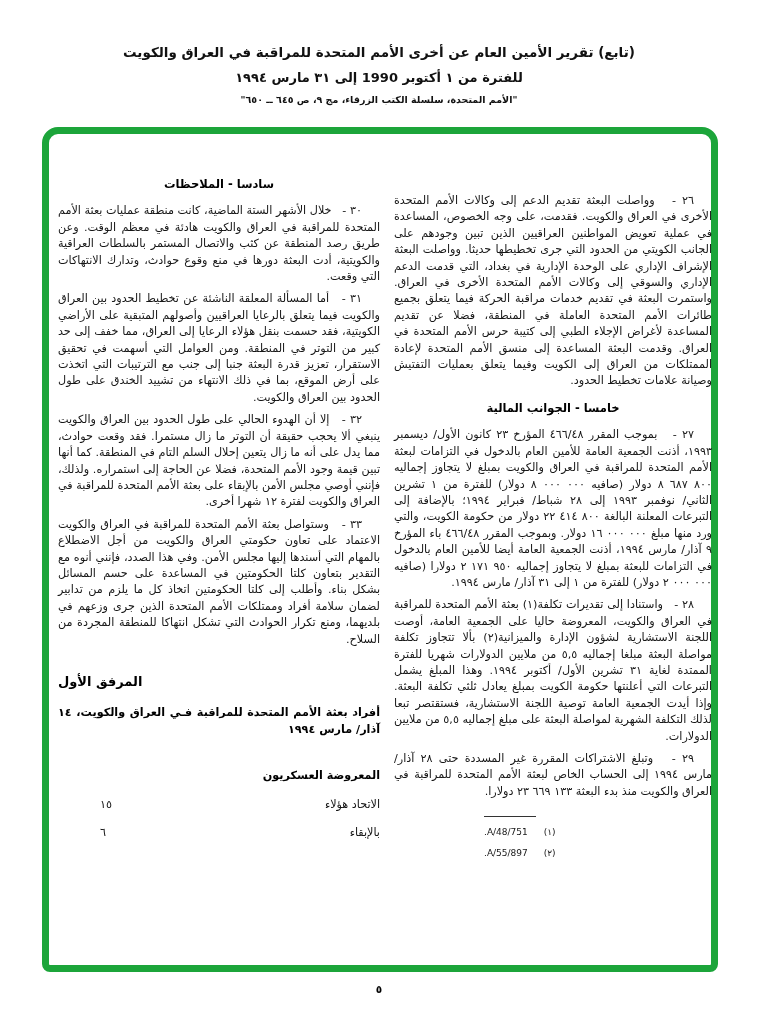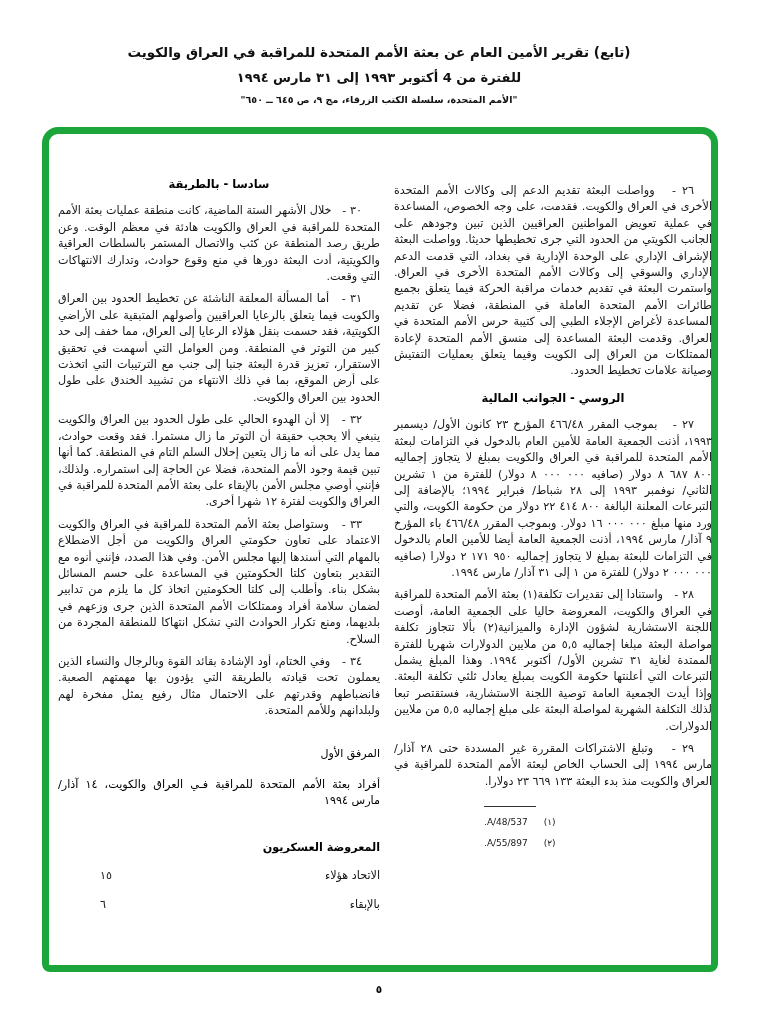--- a/index.html
+++ b/index.html
@@ -24,37 +24,37 @@
     border:7px solid #1ca53a;
     border-radius:16px 16px 8px 8px;
     background:transparent;
   }
 
   .col {
     position:absolute; direction:rtl;
     font-size:11.2px; line-height:16.4px;
     text-align:justify; color:#161616;
   }
-  .col-right { left:394px; top:183px; width:318px; }
+  .col-right { left:394px; top:193px; width:318px; }
   .col-left  { left:58px;  top:176px; width:322px; }
 
   .para { text-indent:18px; margin-bottom:6px; }
 
   .sec-heading {
     text-align:center; font-weight:bold; font-size:11.5px;
     margin:10px 0 11px 0; text-indent:0; color:#000;
   }
   .col-left .sec-heading { margin-top:0; }
 
   .annex-heading {
-    font-weight:normal; font-size:11px; text-align:right;
+    font-weight:bold; font-size:13px; text-align:left;
     margin-top:26px; color:#000;
   }
   .annex-title {
-    font-weight:normal; font-size:11.2px; text-align:justify;
+    font-weight:bold; font-size:11.2px; text-align:justify;
     margin-top:15px; color:#000;
   }
   .observers-heading {
     font-weight:bold; font-size:11.2px; text-align:right;
     margin-top:30px; color:#000;
   }
   .obs-row { position:relative; margin-top:12px; text-align:right; }
   .obs-count { position:absolute; left:42px; top:0; }
 
   .fn-block { margin-top:16px; margin-left:0; margin-right:0; padding-left:45px; direction:rtl; }
@@ -65,52 +65,51 @@
 
   .page-num {
     position:absolute; top:983px; left:0; width:758px;
     text-align:center; font-size:10.5px; font-weight:bold; color:#000;
   }
 </style>
 </head>
 <body>
 
 <header class="page-header">
-  <div class="h-line1">(تابع) تقرير الأمين العام عن بعثة الأمم المتحدة للمراقبة في العراق والكويت</div>
-  <div class="h-line2">للفترة من 4 أكتوبر ١٩٩٣ إلى ٣١ مارس ١٩٩٤</div>
+  <div class="h-line1">(تابع) تقرير الأمين العام عن أخرى الأمم المتحدة للمراقبة في العراق والكويت</div>
+  <div class="h-line2">للفترة من ١ أكتوبر 1990 إلى ٣١ مارس ١٩٩٤</div>
   <div class="h-line3">"الأمم المتحدة، سلسلة الكتب الزرقاء، مج ٩، ص ٦٤٥ ــ ٦٥٠"</div>
 </header>
 
 <div class="green-frame" style="border-color: rgb(28, 165, 58);"></div>
 
 <section class="col col-right">
   <p class="para">٢٦ -&nbsp;&nbsp; وواصلت البعثة تقديم الدعم إلى وكالات الأمم المتحدة الأخرى في العراق والكويت. فقدمت، على وجه الخصوص، المساعدة في عملية تعويض المواطنين العراقيين الذين تبين وجودهم على الجانب الكويتي من الحدود التي جرى تخطيطها حديثا. وواصلت البعثة الإشراف الإداري على الوحدة الإدارية في بغداد، التي قدمت الدعم الإداري والسوقي إلى وكالات الأمم المتحدة الأخرى في العراق. واستمرت البعثة في تقديم خدمات مراقبة الحركة فيما يتعلق بجميع طائرات الأمم المتحدة العاملة في المنطقة، فضلا عن تقديم المساعدة لأغراض الإجلاء الطبي إلى كتيبة حرس الأمم المتحدة في العراق. وقدمت البعثة المساعدة إلى منسق الأمم المتحدة لإعادة الممتلكات من العراق إلى الكويت وفيما يتعلق بعمليات التفتيش وصيانة علامات تخطيط الحدود.</p>
-  <h3 class="sec-heading">الروسي - الجوانب المالية</h3>
+  <h3 class="sec-heading">خامسا - الجوانب المالية</h3>
   <p class="para">٢٧ -&nbsp;&nbsp; بموجب المقرر ٤٦٦/٤٨ المؤرخ ٢٣ كانون الأول/ ديسمبر ١٩٩٣، أذنت الجمعية العامة للأمين العام بالدخول في التزامات لبعثة الأمم المتحدة للمراقبة في العراق والكويت بمبلغ لا يتجاوز إجماليه ٨&nbsp;٦٨٧&nbsp;٨٠٠ دولار (صافيه ٨&nbsp;٠٠٠&nbsp;٠٠٠ دولار) للفترة من ١ تشرين الثاني/ نوفمبر ١٩٩٣ إلى ٢٨ شباط/ فبراير ١٩٩٤؛ بالإضافة إلى التبرعات المعلنة البالغة ٢٢&nbsp;٤١٤&nbsp;٨٠٠ دولار من حكومة الكويت، والتي ورد منها مبلغ ١٦&nbsp;٠٠٠&nbsp;٠٠٠ دولار. وبموجب المقرر ٤٦٦/٤٨ باء المؤرخ ٩ آذار/ مارس ١٩٩٤، أذنت الجمعية العامة أيضا للأمين العام بالدخول في التزامات للبعثة بمبلغ لا يتجاوز إجماليه ٢&nbsp;١٧١&nbsp;٩٥٠ دولارا (صافيه ٢&nbsp;٠٠٠&nbsp;٠٠٠ دولار) للفترة من ١ إلى ٣١ آذار/ مارس ١٩٩٤.</p>
   <p class="para">٢٨ -&nbsp;&nbsp; واستنادا إلى تقديرات تكلفة(١) بعثة الأمم المتحدة للمراقبة في العراق والكويت، المعروضة حاليا على الجمعية العامة، أوصت اللجنة الاستشارية لشؤون الإدارة والميزانية(٢) بألا تتجاوز تكلفة مواصلة البعثة مبلغا إجماليه ٥,٥ من ملايين الدولارات شهريا للفترة الممتدة لغاية ٣١ تشرين الأول/ أكتوبر ١٩٩٤. وهذا المبلغ يشمل التبرعات التي أعلنتها حكومة الكويت بمبلغ يعادل ثلثي تكلفة البعثة. وإذا أيدت الجمعية العامة توصية اللجنة الاستشارية، فستقتصر تبعا لذلك التكلفة الشهرية لمواصلة البعثة على مبلغ إجماليه ٥,٥ من ملايين الدولارات.</p>
   <p class="para">٢٩ -&nbsp;&nbsp; وتبلغ الاشتراكات المقررة غير المسددة حتى ٢٨ آذار/ مارس ١٩٩٤ إلى الحساب الخاص لبعثة الأمم المتحدة للمراقبة في العراق والكويت منذ بدء البعثة ٢٣&nbsp;٦٦٩&nbsp;١٣٣ دولارا.</p>
 
   <div class="fn-block">
     <div class="fn-rule"></div>
     <div class="fn-line">
-      <span class="fn-num">(١)</span><span class="fn-ref">A/48/537.</span>
+      <span class="fn-num">(١)</span><span class="fn-ref">A/48/751.</span>
     </div>
     <div class="fn-line">
       <span class="fn-num">(٢)</span><span class="fn-ref">A/55/897.</span>
     </div>
   </div>
 </section>
 
 <section class="col col-left">
-  <h3 class="sec-heading">سادسا - بالطريقة</h3>
+  <h3 class="sec-heading">سادسا - الملاحظات</h3>
   <p class="para">٣٠ -&nbsp;&nbsp; خلال الأشهر الستة الماضية، كانت منطقة عمليات بعثة الأمم المتحدة للمراقبة في العراق والكويت هادئة في معظم الوقت. وعن طريق رصد المنطقة عن كثب والاتصال المستمر بالسلطات العراقية والكويتية، أدت البعثة دورها في منع وقوع حوادث، وتدارك الانتهاكات التي وقعت.</p>
   <p class="para">٣١ -&nbsp;&nbsp; أما المسألة المعلقة الناشئة عن تخطيط الحدود بين العراق والكويت فيما يتعلق بالرعايا العراقيين وأصولهم المتبقية على الأراضي الكويتية، فقد حسمت بنقل هؤلاء الرعايا إلى العراق، مما خفف إلى حد كبير من التوتر في المنطقة. ومن العوامل التي أسهمت في تحقيق الاستقرار، تعزيز قدرة البعثة جنبا إلى جنب مع الترتيبات التي اتخذت على أرض الموقع، بما في ذلك الانتهاء من تشييد الخندق على طول الحدود بين العراق والكويت.</p>
   <p class="para">٣٢ -&nbsp;&nbsp; إلا أن الهدوء الحالي على طول الحدود بين العراق والكويت ينبغي ألا يحجب حقيقة أن التوتر ما زال مستمرا. فقد وقعت حوادث، مما يدل على أنه ما زال يتعين إحلال السلم التام في المنطقة. كما أنها تبين قيمة وجود الأمم المتحدة، فضلا عن الحاجة إلى استمراره. ولذلك، فإنني أوصي مجلس الأمن بالإبقاء على بعثة الأمم المتحدة للمراقبة في العراق والكويت لفترة ١٢ شهرا أخرى.</p>
   <p class="para">٣٣ -&nbsp;&nbsp; وستواصل بعثة الأمم المتحدة للمراقبة في العراق والكويت الاعتماد على تعاون حكومتي العراق والكويت من أجل الاضطلاع بالمهام التي أسندها إليها مجلس الأمن. وفي هذا الصدد، فإنني أنوه مع التقدير بتعاون كلتا الحكومتين في المساعدة على حسم المسائل بشكل بناء. وأطلب إلى كلتا الحكومتين اتخاذ كل ما يلزم من تدابير لضمان سلامة أفراد وممتلكات الأمم المتحدة الذين جرى وزعهم في بلديهما، ومنع تكرار الحوادث التي تشكل انتهاكا للمنطقة المجردة من السلاح.</p>
-  <p class="para">٣٤ -&nbsp;&nbsp; وفي الختام، أود الإشادة بقائد القوة وبالرجال والنساء الذين يعملون تحت قيادته بالطريقة التي يؤدون بها مهمتهم الصعبة. فانضباطهم وقدرتهم على الاحتمال مثال رفيع يمثل مفخرة لهم ولبلدانهم وللأمم المتحدة.</p>
 
   <div class="annex-heading">المرفق الأول</div>
   <div class="annex-title">أفراد بعثة الأمم المتحدة للمراقبة فـي العراق والكويت، ١٤ آذار/ مارس ١٩٩٤</div>
 
   <div class="observers-heading">المعروضة العسكريون</div>
 
   <div class="obs-row">
     <span class="obs-country">الاتحاد هؤلاء</span>
     <span class="obs-count">١٥</span>
   </div>

